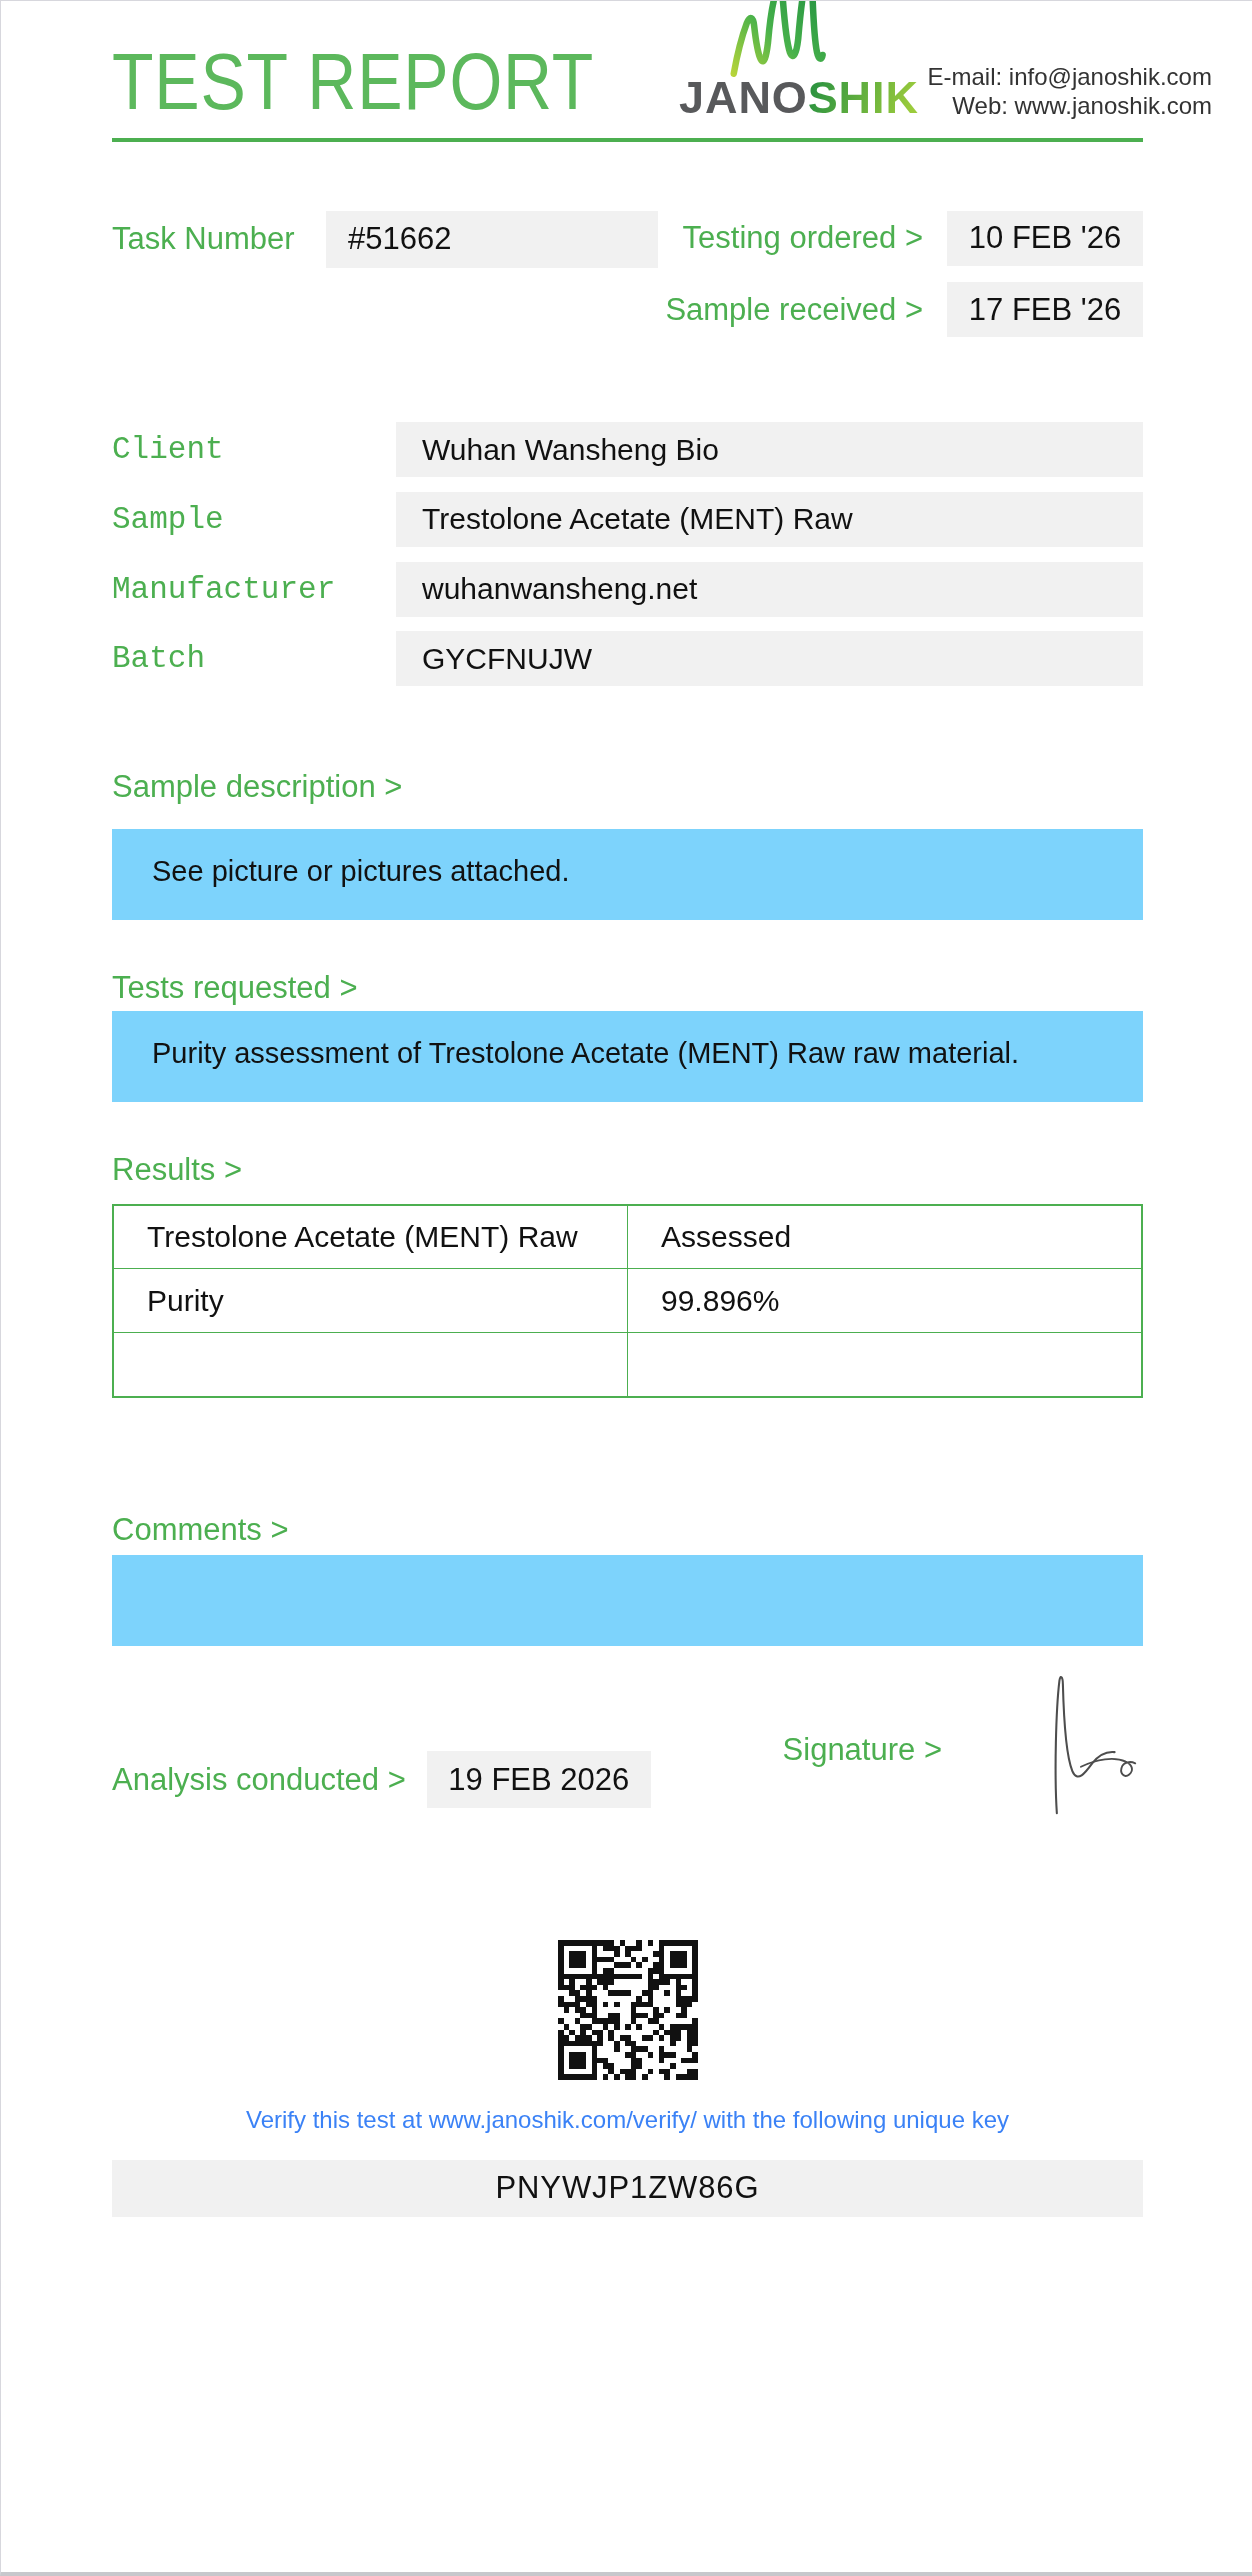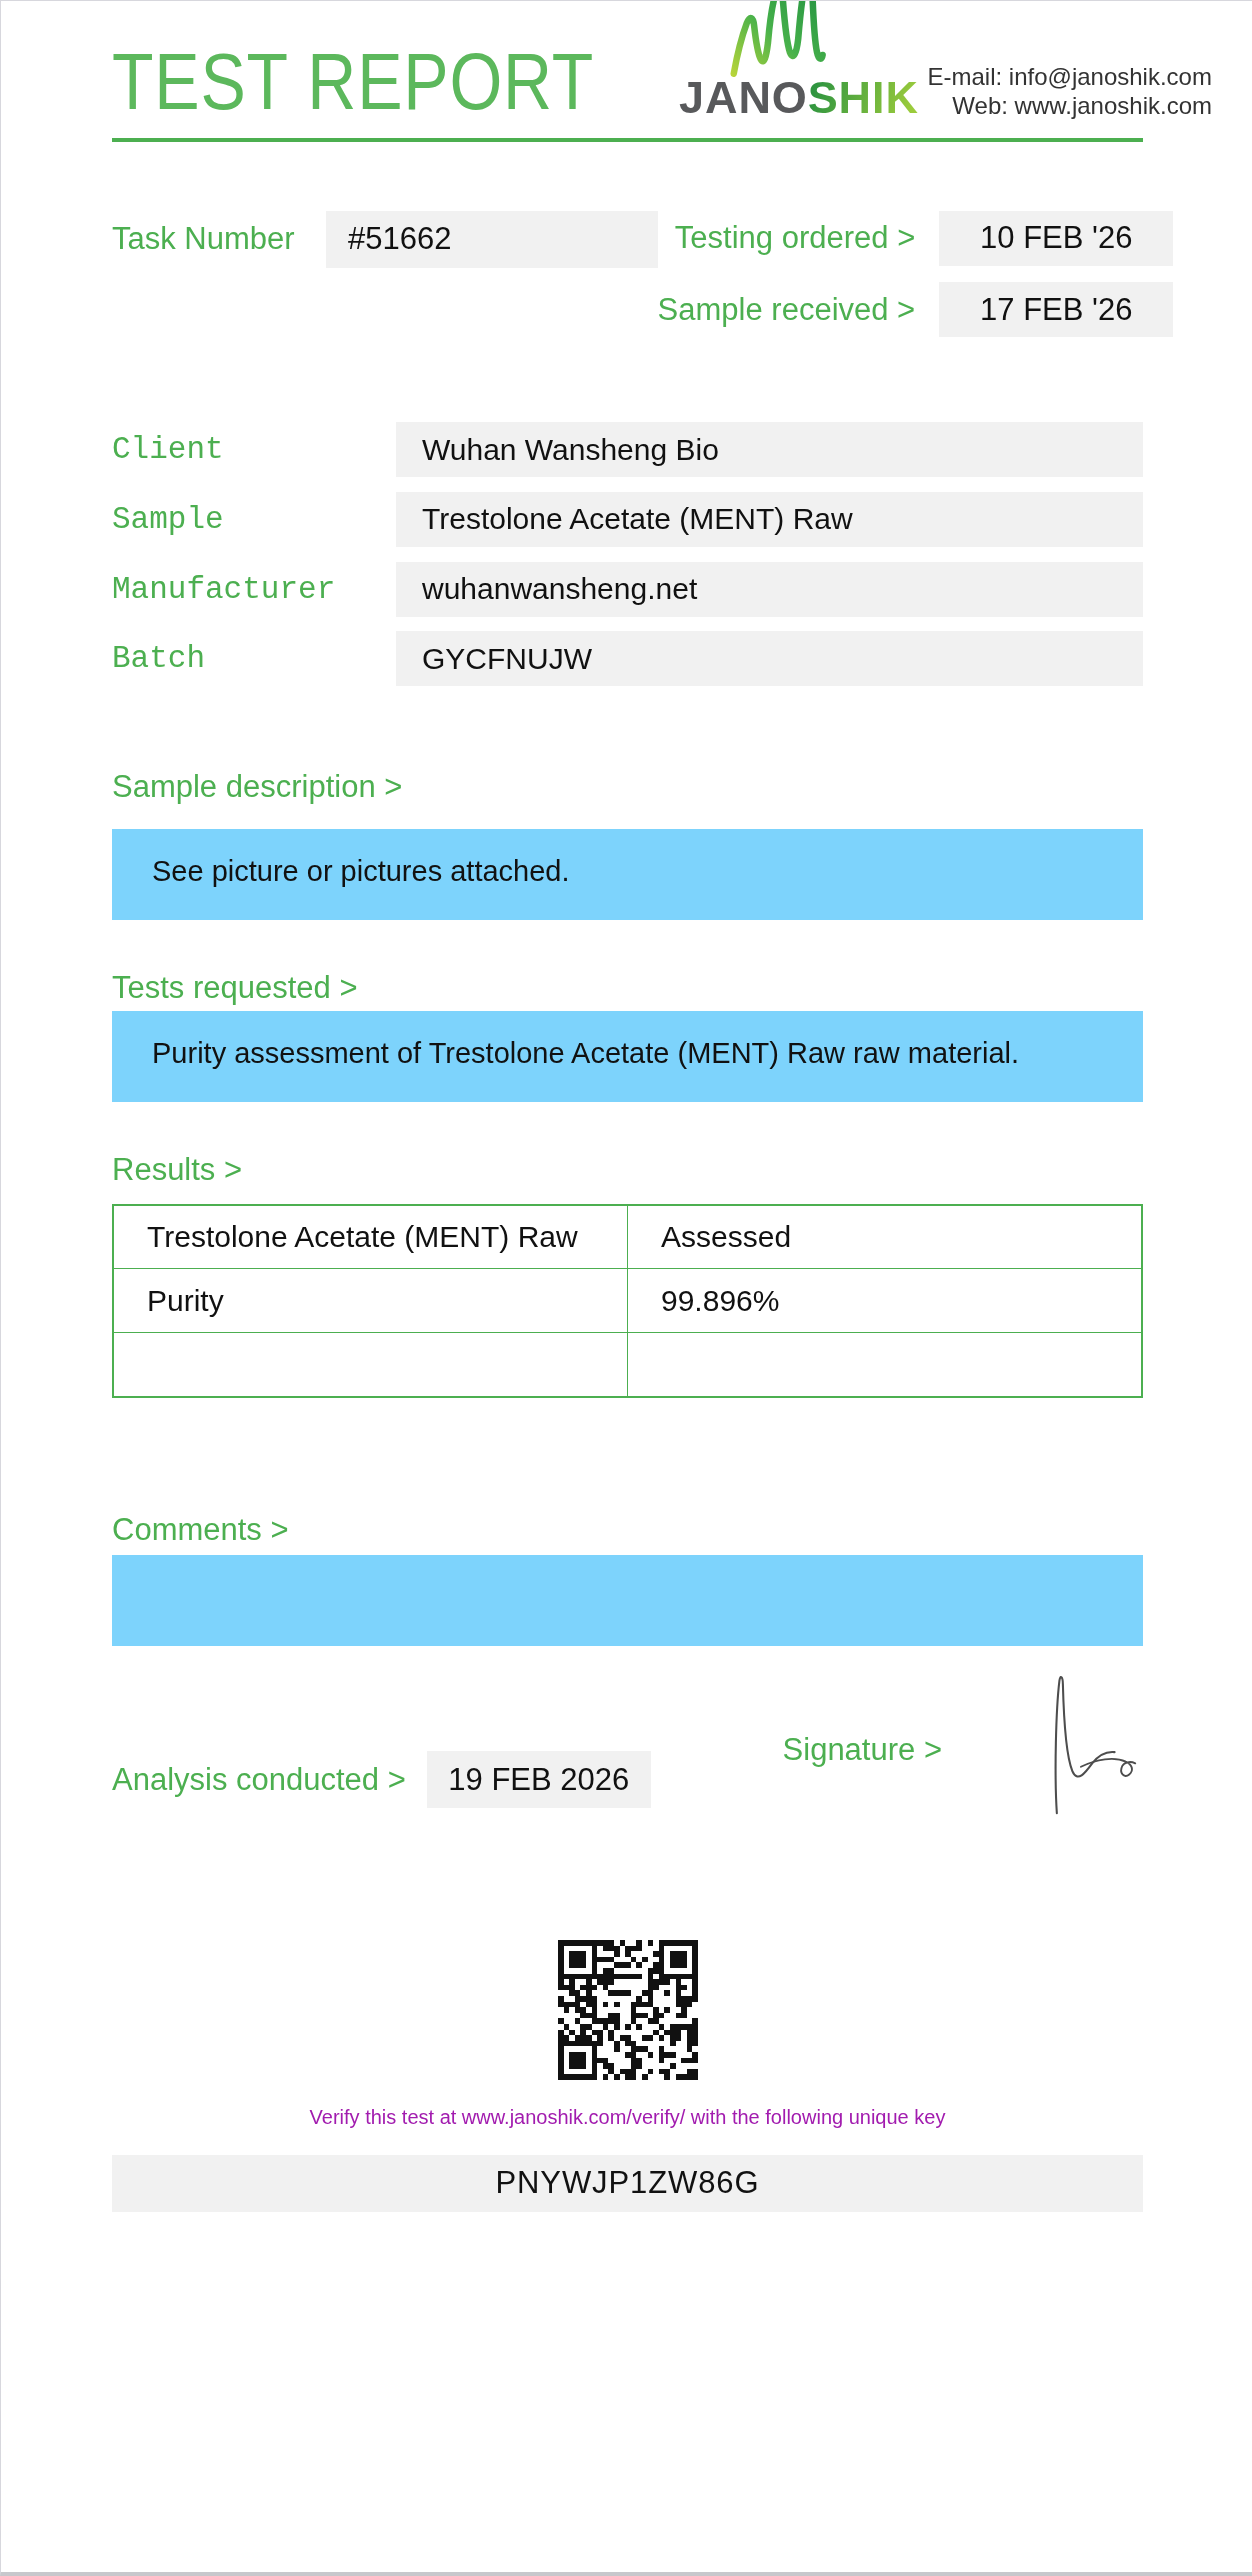--- a/index.html
+++ b/index.html
@@ -35,21 +35,21 @@
   .contact{margin-left:8.7px;margin-bottom:0px;text-align:right;font-size:24px;line-height:1.22;color:#333;white-space:nowrap;}
   .header-rule{height:4.3px;background:#4caf50;margin-top:17.3px;}
 
   
   .task-section{display:flex;margin-top:69px;}
   .task-left{display:flex;align-items:center;height:57px;}
   .label{color:#4caf50;font-size:31px;white-space:nowrap;}
   .task-number-box{margin-left:31px;width:332px;height:57px;background:#f1f1f1;display:flex;align-items:center;box-sizing:border-box;padding-left:22.5px;font-size:31px;color:#111;}
   .task-right{margin-left:auto;display:flex;flex-direction:column;gap:16.4px;}
   .date-row{display:flex;align-items:center;justify-content:flex-end;}
-  .date-box{margin-left:24px;width:234px;height:55px;background:#f1f1f1;display:flex;align-items:center;justify-content:center;font-size:31px;color:#111;}
+  .date-box{margin-left:24px;width:196px;height:55px;background:#f1f1f1;display:flex;align-items:center;justify-content:center;font-size:31px;color:#111;}
 
   
   .details{margin-top:85px;}
   .detail-row{display:flex;align-items:center;margin-bottom:14.7px;}
   .detail-row:last-child{margin-bottom:0;}
   .detail-label{width:284px;flex:none;font-family:Liberation Mono, monospace;}
   .detail-value{flex:1;height:55px;background:#f1f1f1;display:flex;align-items:center;box-sizing:border-box;padding-left:26px;font-size:30px;color:#111;}
 
   
   .section-label{font-size:31px;color:#4caf50;line-height:36px;}
@@ -69,21 +69,21 @@
   .gray-panel.comments{margin-top:7px;}
 
   
   .footer-row{position:relative;margin-top:95px;height:78px;display:flex;align-items:center;}
   .analysis-box{margin-left:21px;width:224px;height:57px;background:#f1f1f1;display:flex;align-items:center;justify-content:center;font-size:31px;color:#111;}
   .signature-label{position:absolute;right:201px;top:-8.7px;}
   .signature-svg{position:absolute;right:0;top:-71px;width:112px;height:147px;}
 
   
   .qr-wrap{margin-top:121px;display:flex;justify-content:center;}
-  .verify-line{margin-top:26px;text-align:center;font-size:20px;color:#a21caf;}
+  .verify-line{margin-top:26px;text-align:center;font-size:24px;color:#3b82f6;}
   .key-box{margin-top:26px;height:57px;background:#f1f1f1;display:flex;align-items:center;justify-content:center;font-size:31px;color:#111;letter-spacing:0.9px;}
 </style>
 </head>
 <body>
 
 <div class="page">
   <div class="content">
 
     <div class="header">
       <h1 class="report-title">TEST REPORT</h1>

